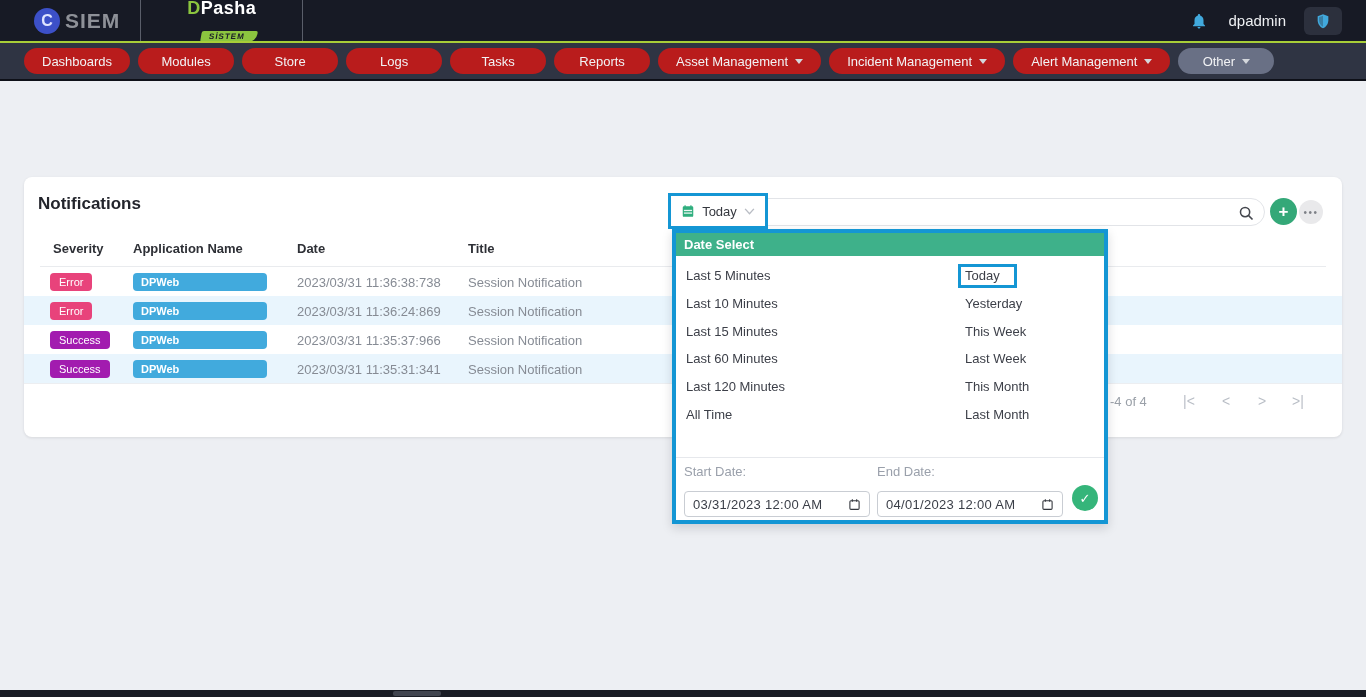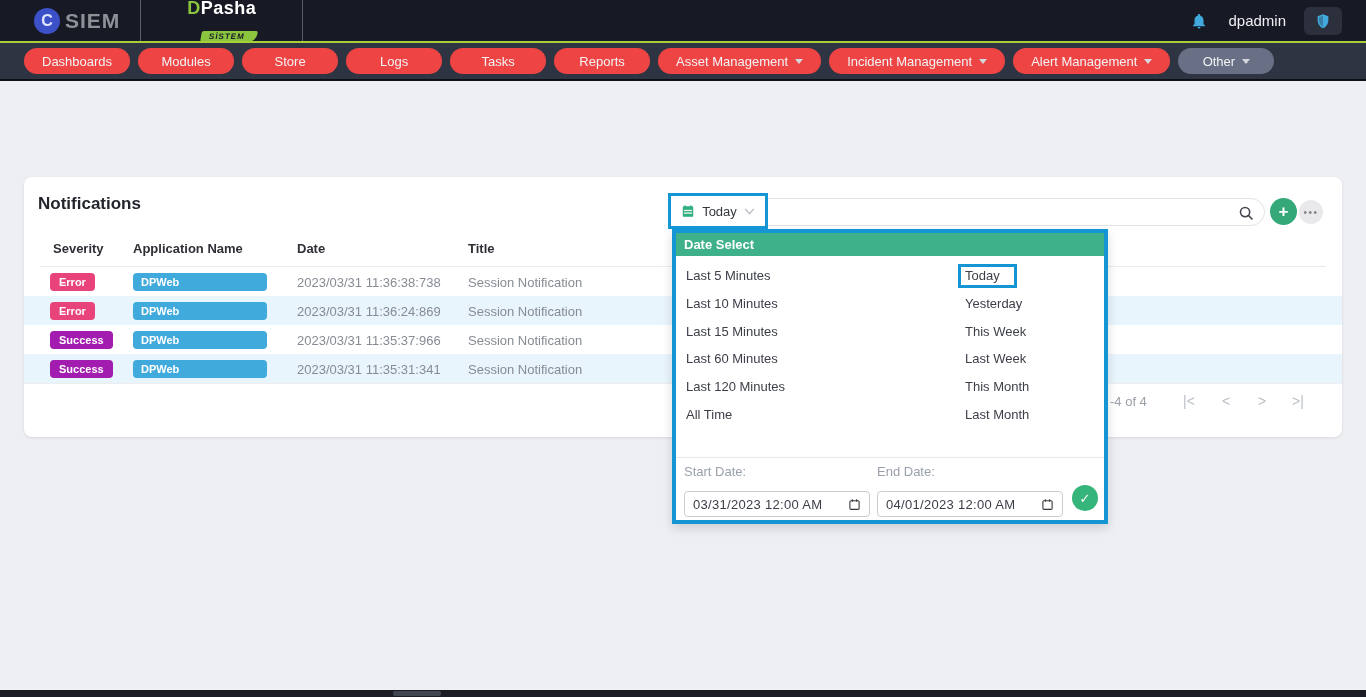--- a/index.html
+++ b/index.html
@@ -19,21 +19,21 @@
   .dp-badge { background:#8bc53f; color:#1b1e28; font-size:8px; font-weight:bold; letter-spacing:1px; padding:1px 12px 1px 8px; border-radius:2px 2px 8px 2px; transform:skewX(-10deg); margin-top:1px; align-self:flex-end; }
   .top-right { margin-left:auto; display:flex; align-items:center; gap:18px; padding-right:24px; }
   .bell-wrap { width:22px; height:22px; display:flex; align-items:center; justify-content:center; cursor:pointer; }
   .username { color:#eef0f3; font-size:15px; }
   .shield-btn { width:38px; height:28px; background:#2c303d; border-radius:6px; display:flex; align-items:center; justify-content:center; cursor:pointer; }
 
   .green-line { position:absolute; left:0; top:41px; width:1366px; height:2px; background:#a8ce38; }
 
   
   .navbar { position:absolute; left:0; top:43px; width:1366px; height:36px; background:#2f3443; display:flex; align-items:center; gap:8px; padding-left:24px; }
-  .nav-pill { height:26px; min-width:96px; padding:0 18px; border-radius:13px; background:#ef4444; color:#f2f3f5; font-size:13px; display:flex; align-items:center; justify-content:center; gap:7px; cursor:pointer; white-space:nowrap; }
+  .nav-pill { height:26px; min-width:96px; padding:0 18px; border-radius:13px; background:#b91c1c; color:#f2f3f5; font-size:13px; display:flex; align-items:center; justify-content:center; gap:7px; cursor:pointer; white-space:nowrap; }
   .nav-pill.active { background:#697085; }
   .nav-caret { width:0; height:0; border-left:4px solid transparent; border-right:4px solid transparent; border-top:5px solid #d4d7dc; display:inline-block; }
   .dark-line { position:absolute; left:0; top:79px; width:1366px; height:2px; background:#0e1018; }
 
   
   .content { position:absolute; left:0; top:81px; width:1366px; height:609px; background:#edeff3; }
   .card { position:absolute; left:24px; top:96px; width:1318px; height:260px; background:#ffffff; border-radius:8px; box-shadow:0 1px 3px rgba(20,22,30,.10); }
   .page-title { position:absolute; left:14px; top:17px; font-size:17px; font-weight:600; color:#23252c; }
 
   .filter-bar { position:absolute; left:648px; top:21px; width:593px; height:28px; border:1px solid #e2e4e8; border-radius:14px; background:#fff; display:flex; align-items:center; }
@@ -50,21 +50,21 @@
   .thead { position:absolute; left:0; top:58px; width:1318px; height:28px; }
   .thead .th { position:absolute; font-size:13px; font-weight:600; color:#2e3036; top:6px; }
   .th-severity { left:29px; } .th-app { left:109px; } .th-date { left:273px; } .th-title { left:444px; }
   .thead-line { position:absolute; left:16px; top:89px; width:1286px; height:1px; background:#e9ebee; }
 
   .tbody { position:absolute; left:0; top:90px; width:1318px; }
   .trow { position:relative; width:1318px; height:29px; background:#fff; cursor:pointer; }
   .trow.alt { background:#e9f5fd; }
   .cell { position:absolute; top:50%; transform:translateY(-50%); font-size:13px; color:#868b94; white-space:nowrap; }
   .cell-sev { left:26px; } .cell-app { left:109px; } .cell-date { left:273px; } .cell-title { left:444px; }
-  .badge { display:inline-block; font-size:11px; font-weight:bold; color:#fff; border-radius:4px; padding:3px 9px; }
+  .badge { display:inline-block; font-size:11px; font-weight:normal; color:#fff; border-radius:4px; padding:3px 9px; }
   .sev-error { background:#e8437b; }
   .sev-success { background:#a21caf; }
   .badge-app { display:inline-block; width:134px; font-size:11px; font-weight:bold; color:#fff; background:#41aadd; border-radius:4px; padding:3px 0 3px 8px; }
 
   .pagination { position:absolute; left:0; top:206px; width:1318px; height:36px; border-top:1px solid #eceef1; }
   .pg-range { position:absolute; left:1086px; top:10px; font-size:13px; color:#9aa0a8; }
   .pg-icon { position:absolute; top:9px; font-size:14px; color:#b9bec6; cursor:pointer; }
   .pg-first { left:1159px; } .pg-prev { left:1198px; } .pg-next { left:1234px; } .pg-last { left:1268px; }
 
   

